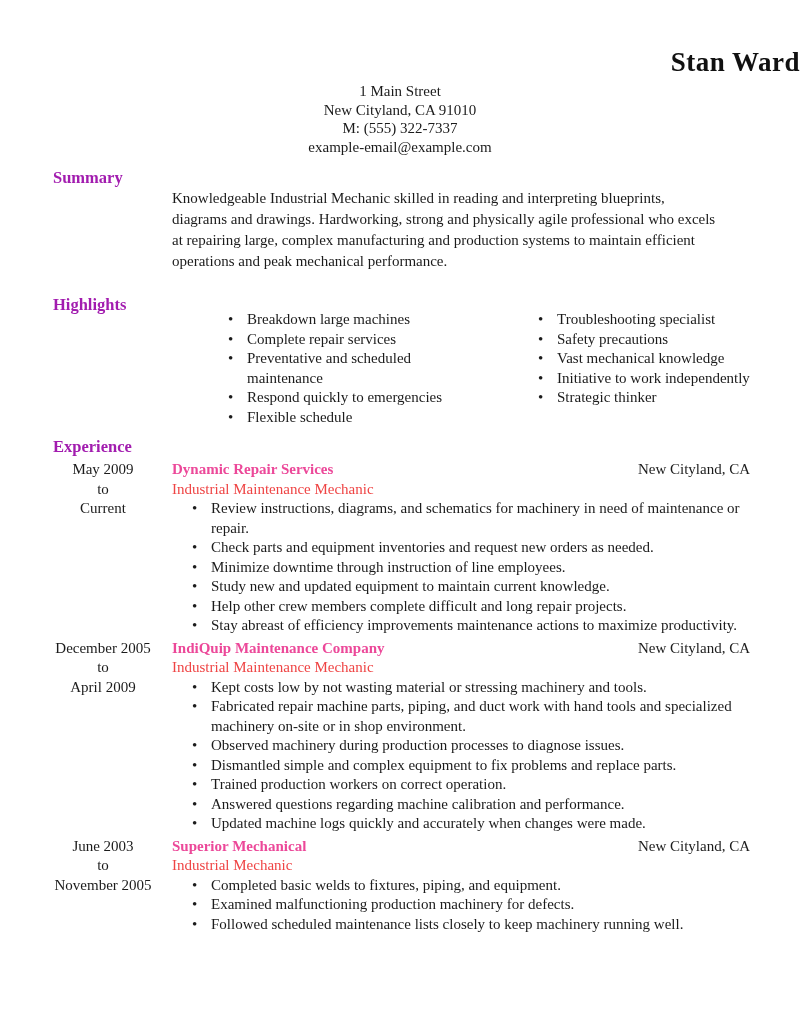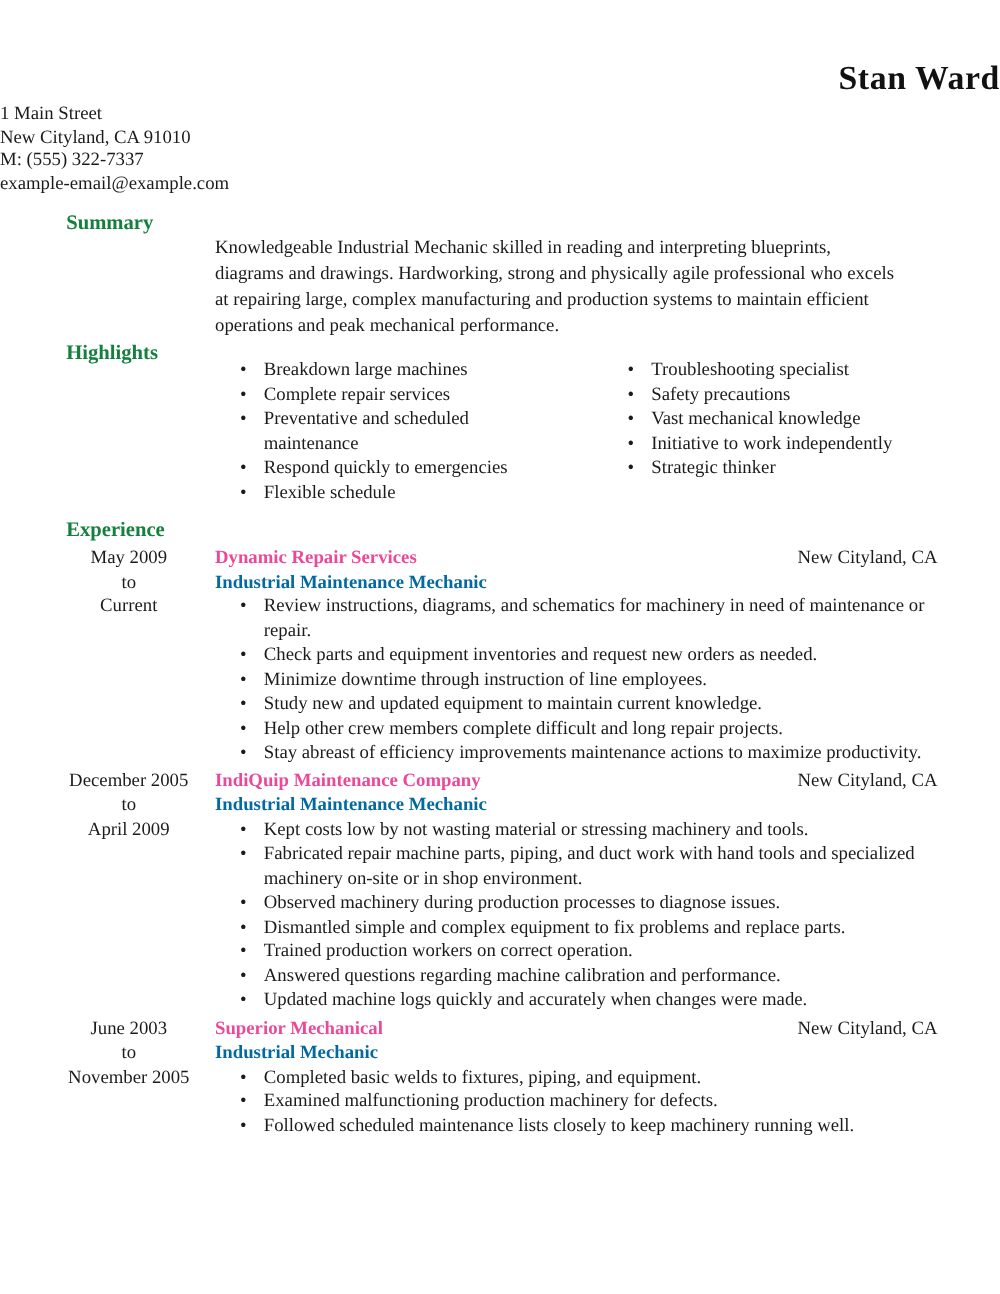--- a/index.html
+++ b/index.html
@@ -18,44 +18,45 @@
   .name {
     text-align: right;
     font-size: 27px;
     font-weight: bold;
     line-height: 32px;
     letter-spacing: 0.5px;
     color: #111;
   }
   .contact { margin-top: 4px; }
   .contact-line {
+    text-align: center;
     line-height: 18.5px;
   }
 
   
   .section { display: flex; }
   .section-label {
     width: 172px;
     flex-shrink: 0;
     padding-left: 53px;
     font-weight: bold;
     font-size: 16.5px;
     line-height: 20px;
-    color: #15803d;
+    color: #a21caf;
   }
   .section-content { flex: 1; margin-right: 50px; }
 
   .summary-section { margin-top: 12px; }
   .summary-text {
     padding-top: 20px;
     width: 545px;
     line-height: 21px;
   }
 
-  .highlights-section { margin-top: 0; }
+  .highlights-section { margin-top: 23px; gap: 36px; }
   .highlights-cols { display: flex; padding-top: 15px; }
   .hl-col1 { width: 310px; flex-shrink: 0; }
   .hl-col2 { flex: 1; }
   ul.bullets { list-style: none; }
   ul.bullets li {
     position: relative;
     padding-left: 39px;
     line-height: 19.5px;
   }
   ul.bullets li::before {
@@ -76,21 +77,21 @@
     line-height: 19.5px;
   }
   .job-content { flex: 1; margin-right: 50px; }
   .company-row {
     display: flex;
     justify-content: space-between;
     line-height: 19.5px;
   }
   .company { font-weight: bold; color: #ec4899; }
   .location { font-weight: normal; }
-  .job-title { font-weight: bold; line-height: 19.5px; color: #0369a1; }
+  .job-title { font-weight: normal; line-height: 19.5px; color: #ef4444; }
 </style>
 </head>
 <body>
 
 <div class="page">
 
   <div>
     <div class="name">Stan Ward</div>
     <div class="contact">
       <div class="contact-line">1 Main Street</div>

